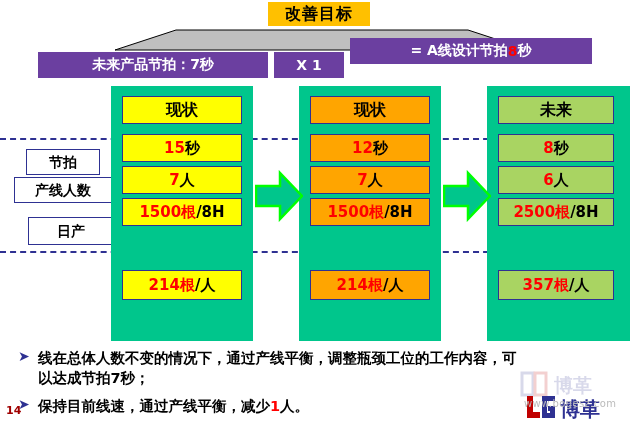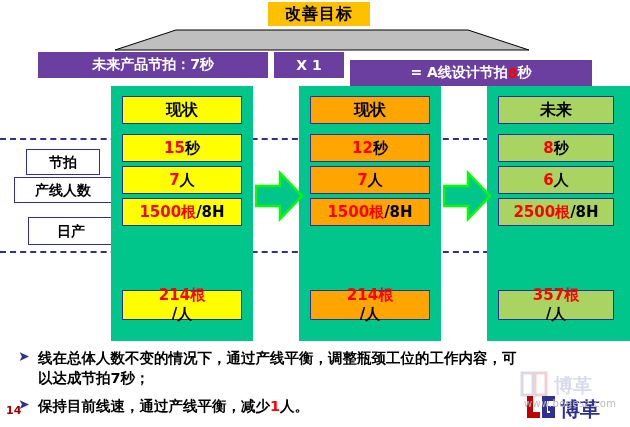--- a/index.html
+++ b/index.html
@@ -27,21 +27,21 @@
 
   
   .purple{
     position:absolute;height:26px;background:#6B3FA0;
     display:flex;align-items:center;justify-content:center;
     color:#ffffff;font-weight:bold;font-size:14px;
     white-space:nowrap;
   }
   #pbox1{left:38px;top:52px;width:230px;}
   #pbox2{left:274px;top:52px;width:70px;}
-  #pbox3{left:350px;top:60px;width:242px;}
+  #pbox3{left:350px;top:38px;width:242px;}
   .redtxt{color:#FF0000;}
 
   
   .lbl{
     position:absolute;border:1.5px solid #2E3192;background:#ffffff;
     display:flex;align-items:center;justify-content:center;
     font-size:14px;font-weight:bold;color:#000;line-height:1.05;
     text-align:center;
   }
   #lbl-takt{left:26px;top:149px;width:72px;height:24px;}
@@ -67,21 +67,21 @@
 
   .cell{
     position:absolute;border:1.5px solid #2E3192;
     display:flex;align-items:center;justify-content:center;
     font-size:15px;font-weight:bold;color:#000;white-space:nowrap;
   }
   .c-head{top:10px;height:26px;font-size:16px;}
   .c-r1{top:48px;height:26px;}
   .c-r2{top:80px;height:26px;}
   .c-r3{top:112px;height:26px;}
-  .c-r4{top:204px;height:28px;flex-direction:column;}
+  .c-r4{top:184px;height:28px;}
 
   
   #col1 .cell{left:11px;width:118px;background:#FFFF00;}
   #col2 .cell{left:11px;width:118px;background:#FFA500;}
   #col3 .cell{left:11px;width:114px;background:#A9D462;}
 
   
   .arrow{position:absolute;top:170px;width:48px;height:52px;}
 
   

